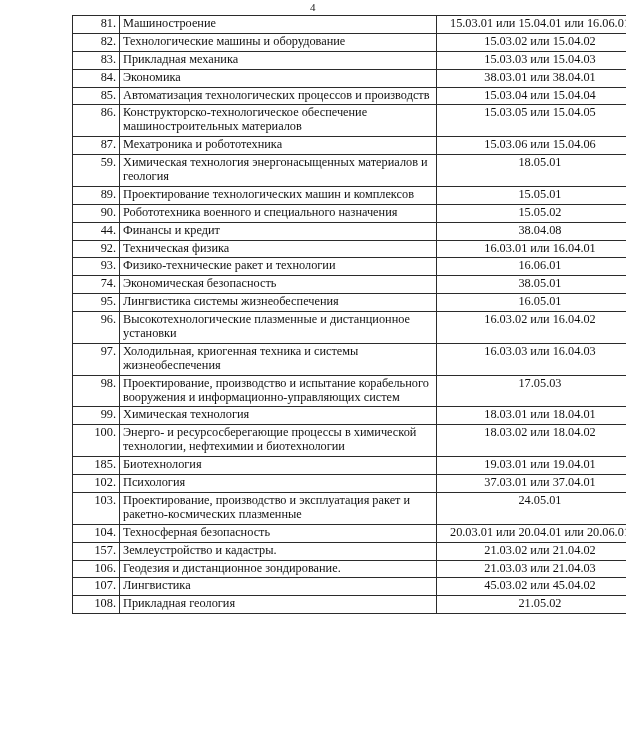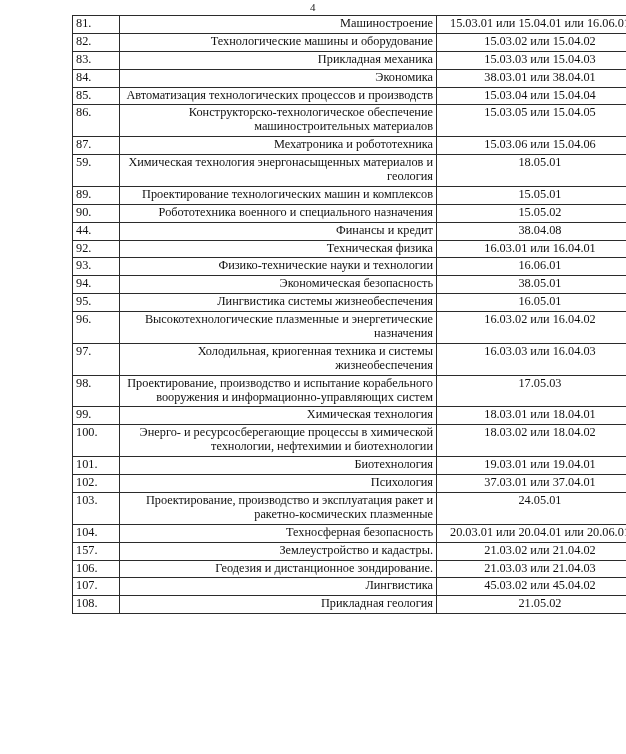--- a/index.html
+++ b/index.html
@@ -38,27 +38,27 @@
     font-size: 12.3px;
     line-height: 1.13;
   }
   table.doc-table td {
     border: 1px solid #2b2b2b;
     padding: 1px 3px 2px 3px;
     vertical-align: top;
   }
   td.col-num {
     width: 40px;
-    text-align: left;
+    text-align: right;
     padding-right: 5px;
     white-space: nowrap;
   }
   td.col-name {
     width: 310px;
-    text-align: right;
+    text-align: left;
     padding-left: 5px;
   }
   td.col-code {
     width: 200px;
     text-align: center;
     padding-left: 2px;
     padding-right: 2px;
   }
 </style>
 </head>
@@ -123,36 +123,36 @@
         <td class="col-name">Финансы и кредит</td>
         <td class="col-code">38.04.08</td>
       </tr>
       <tr>
         <td class="col-num">92.</td>
         <td class="col-name">Техническая физика</td>
         <td class="col-code">16.03.01 или 16.04.01</td>
       </tr>
       <tr>
         <td class="col-num">93.</td>
-        <td class="col-name">Физико-технические науки и технологии</td>
+        <td class="col-name">Физико-технические ракет и технологии</td>
         <td class="col-code">16.06.01</td>
       </tr>
       <tr>
-        <td class="col-num">94.</td>
+        <td class="col-num">74.</td>
         <td class="col-name">Экономическая безопасность</td>
         <td class="col-code">38.05.01</td>
       </tr>
       <tr>
         <td class="col-num">95.</td>
         <td class="col-name">Лингвистика системы жизнеобеспечения</td>
         <td class="col-code">16.05.01</td>
       </tr>
       <tr>
         <td class="col-num">96.</td>
-        <td class="col-name">Высокотехнологические плазменные и энергетические назначения</td>
+        <td class="col-name">Высокотехнологические плазменные и дистанционное установки</td>
         <td class="col-code">16.03.02 или 16.04.02</td>
       </tr>
       <tr>
         <td class="col-num">97.</td>
         <td class="col-name">Холодильная, криогенная техника и системы жизнеобеспечения</td>
         <td class="col-code">16.03.03 или 16.04.03</td>
       </tr>
       <tr>
         <td class="col-num">98.</td>
         <td class="col-name">Проектирование, производство и испытание корабельного вооружения и информационно-управляющих систем</td>
@@ -162,21 +162,21 @@
         <td class="col-num">99.</td>
         <td class="col-name">Химическая технология</td>
         <td class="col-code">18.03.01 или 18.04.01</td>
       </tr>
       <tr>
         <td class="col-num">100.</td>
         <td class="col-name">Энерго- и ресурсосберегающие процессы в химической технологии, нефтехимии и биотехнологии</td>
         <td class="col-code">18.03.02 или 18.04.02</td>
       </tr>
       <tr>
-        <td class="col-num">101.</td>
+        <td class="col-num">185.</td>
         <td class="col-name">Биотехнология</td>
         <td class="col-code">19.03.01 или 19.04.01</td>
       </tr>
       <tr>
         <td class="col-num">102.</td>
         <td class="col-name">Психология</td>
         <td class="col-code">37.03.01 или 37.04.01</td>
       </tr>
       <tr>
         <td class="col-num">103.</td>

